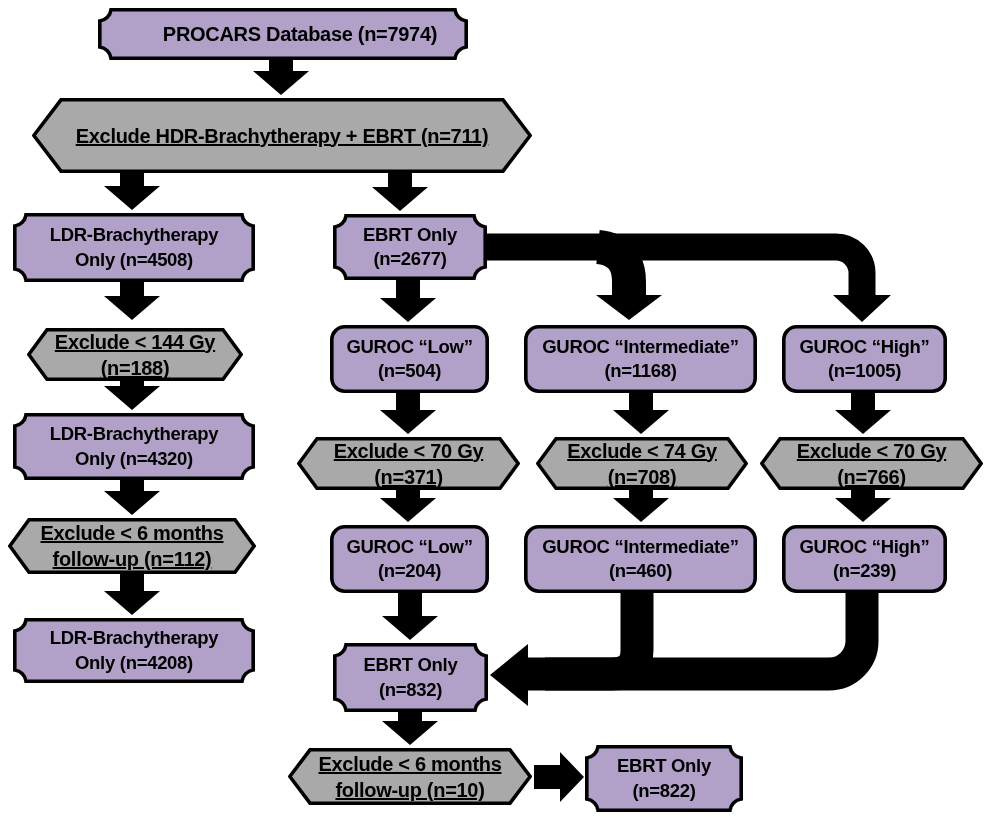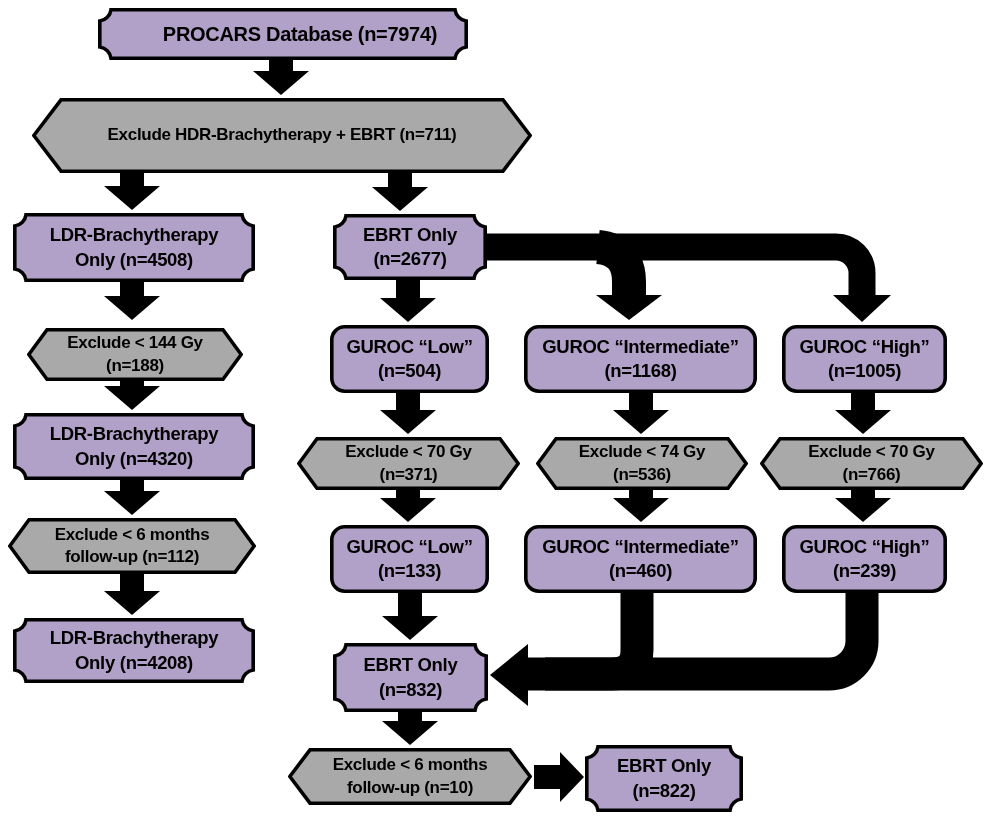--- a/index.html
+++ b/index.html
@@ -10,21 +10,21 @@
   #arrows{position:absolute;left:0;top:0;z-index:1;}
   .node{position:absolute;z-index:2;}
   .node svg.shape{position:absolute;left:0;top:0;}
   .node .label{
     position:absolute;left:0;top:0;right:0;bottom:0;
     display:flex;flex-direction:column;align-items:center;justify-content:center;
     text-align:center;font-weight:700;color:#000;line-height:1.3;letter-spacing:-0.3px;
     z-index:2;white-space:nowrap;
   }
   .node.plaque .label,.node.round .label{font-size:18.5px;}
-  .node.hex .label{font-size:17px;}
+  .node.hex .label{font-size:20px;text-decoration:underline;}
   .node.title .label{font-size:20px;}
 </style>
 </head>
 <body>
 
 <div id="canvas">
 
   <svg id="arrows" width="986" height="823" viewBox="0 0 986 823">
 
     <g class="va">
@@ -237,41 +237,41 @@
       <div>(n=371)</div>
     </div>
   </div>
 
   <div class="node hex" style="left:536px;top:437px;width:212px;height:53px">
       <svg class="shape" width="212" height="53" viewBox="0 0 212 53">
         <polygon points="20,1.8 192,1.8 210.2,26.5 192,51.2 20,51.2 1.8,26.5" fill="#a9a9a9" stroke="#000000" stroke-width="3.6" stroke-linejoin="miter"></polygon>
       </svg>
     <div class="label">
       <div>Exclude &lt; 74 Gy</div>
-      <div>(n=536)</div>
+      <div>(n=708)</div>
     </div>
   </div>
 
   <div class="node hex" style="left:760px;top:437px;width:223px;height:53px">
       <svg class="shape" width="223" height="53" viewBox="0 0 223 53">
         <polygon points="20,1.8 203,1.8 221.2,26.5 203,51.2 20,51.2 1.8,26.5" fill="#a9a9a9" stroke="#000000" stroke-width="3.6" stroke-linejoin="miter"></polygon>
       </svg>
     <div class="label">
       <div>Exclude &lt; 70 Gy</div>
       <div>(n=766)</div>
     </div>
   </div>
 
   <div class="node round" style="left:330px;top:525px;width:159px;height:68px">
       <svg class="shape" width="159" height="68" viewBox="0 0 159 68">
         <rect x="1.8" y="1.8" width="155.4" height="64.4" rx="13" fill="#b1a0c7" stroke="#000000" stroke-width="3.6"></rect>
       </svg>
     <div class="label">
       <div>GUROC “Low”</div>
-      <div>(n=133)</div>
+      <div>(n=204)</div>
     </div>
   </div>
 
   <div class="node round" style="left:524px;top:525px;width:233px;height:68px">
       <svg class="shape" width="233" height="68" viewBox="0 0 233 68">
         <rect x="1.8" y="1.8" width="229.4" height="64.4" rx="13" fill="#b1a0c7" stroke="#000000" stroke-width="3.6"></rect>
       </svg>
     <div class="label">
       <div>GUROC “Intermediate”</div>
       <div>(n=460)</div>

